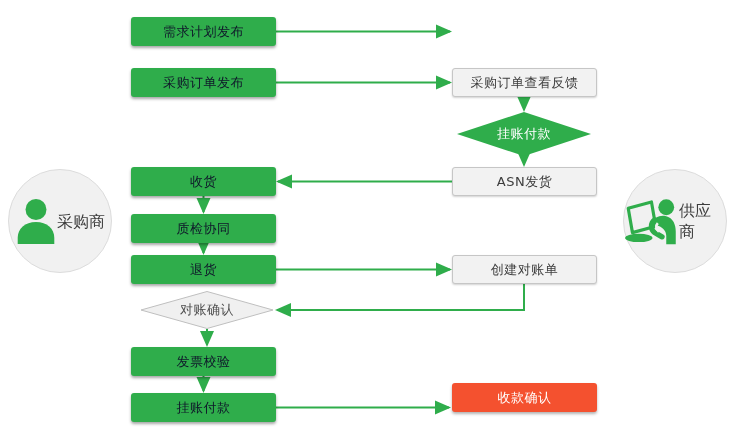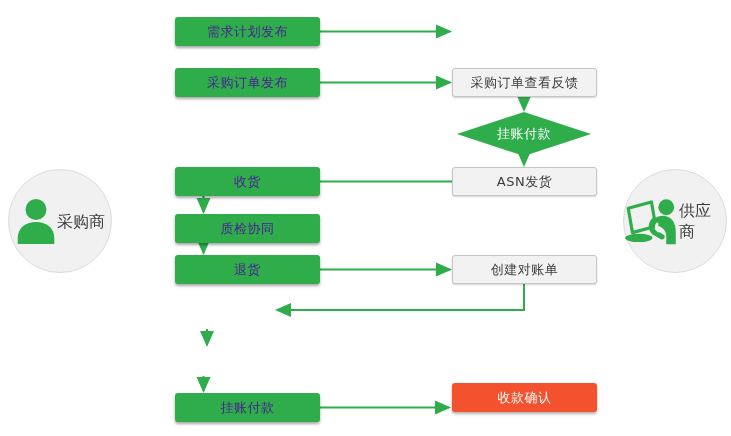--- a/index.html
+++ b/index.html
@@ -5,21 +5,21 @@
   html,body{margin:0;padding:0;background:#fff;}
   #stage{
     position:relative;width:731px;height:436px;background:#fff;overflow:hidden;
     font-family:"DejaVu Sans","Liberation Sans",sans-serif;
   }
   .node{
     position:absolute;width:145px;height:29px;box-sizing:border-box;
     display:flex;align-items:center;justify-content:center;
     border-radius:3px;font-size:13px;letter-spacing:.5px;white-space:nowrap;
   }
-  .node.green{background:var(--green);color:#4c1d95;box-shadow:0 2px 3px rgba(0,0,0,.35);margin-left:44px;}
+  .node.green{background:var(--green);color:#0f172a;box-shadow:0 2px 3px rgba(0,0,0,.35);}
   .node.gray{background:var(--gray-box-bg);border:1px solid var(--gray-box-border);
     color:var(--dark-text);box-shadow:0 1px 2px rgba(0,0,0,.18);}
   .node.red{background:var(--red);color:#fff;box-shadow:0 2px 3px rgba(0,0,0,.3);}
   .diamond{position:absolute;display:flex;align-items:center;justify-content:center;}
   .diamond svg{position:absolute;left:0;top:0;width:100%;height:100%;}
   .diamond .lbl{position:relative;font-size:13px;letter-spacing:.5px;white-space:nowrap;}
   .diamond.green-d .lbl{color:#fff;}
   .diamond.gray-d .lbl{color:#4c4c4c;}
   .diamond.green-d polygon{fill:var(--green);}
   .diamond.gray-d polygon{fill:var(--diamond-gray-bg);stroke:var(--diamond-gray-border);stroke-width:1;}
@@ -79,28 +79,35 @@
       <path d="M32 24 C30 26 30 30 33 32" stroke="var(--circle-bg)" stroke-width="2.5" fill="none"></path>
     </svg>
     <span class="lbl">供应商</span>
   </div>
 
   <div class="node green" style="left:131px;top:17px;">需求计划发布</div>
   <div class="node green" style="left:131px;top:68px;">采购订单发布</div>
   <div class="node green" style="left:131px;top:167px;">收货</div>
   <div class="node green" style="left:131px;top:214px;">质检协同</div>
   <div class="node green" style="left:131px;top:255px;">退货</div>
+  <div class="node green" style="left:131px;top:347px;">发票校验</div>
   <div class="node green" style="left:131px;top:393px;">挂账付款</div>
 
   <div class="node gray" style="left:452px;top:68px;">采购订单查看反馈</div>
   <div class="node gray" style="left:452px;top:167px;">ASN发货</div>
   <div class="node gray" style="left:452px;top:255px;">创建对账单</div>
   <div class="node red" style="left:452px;top:383px;">收款确认</div>
 
   <div class="diamond green-d" style="left:457px;top:112px;width:134px;height:44px;">
     <svg viewBox="0 0 134 44" preserveAspectRatio="none">
       <polygon points="67,0 134,22 67,44 0,22"></polygon>
     </svg>
     <span class="lbl">挂账付款</span>
   </div>
 
+  <div class="diamond gray-d" style="left:140px;top:291px;width:134px;height:38px;">
+    <svg viewBox="0 0 134 38" preserveAspectRatio="none">
+      <polygon points="67,0.5 133,19 67,37.5 1,19"></polygon>
+    </svg>
+    <span class="lbl">对账确认</span>
+  </div>
 
 </div>
 
 </body></html>

